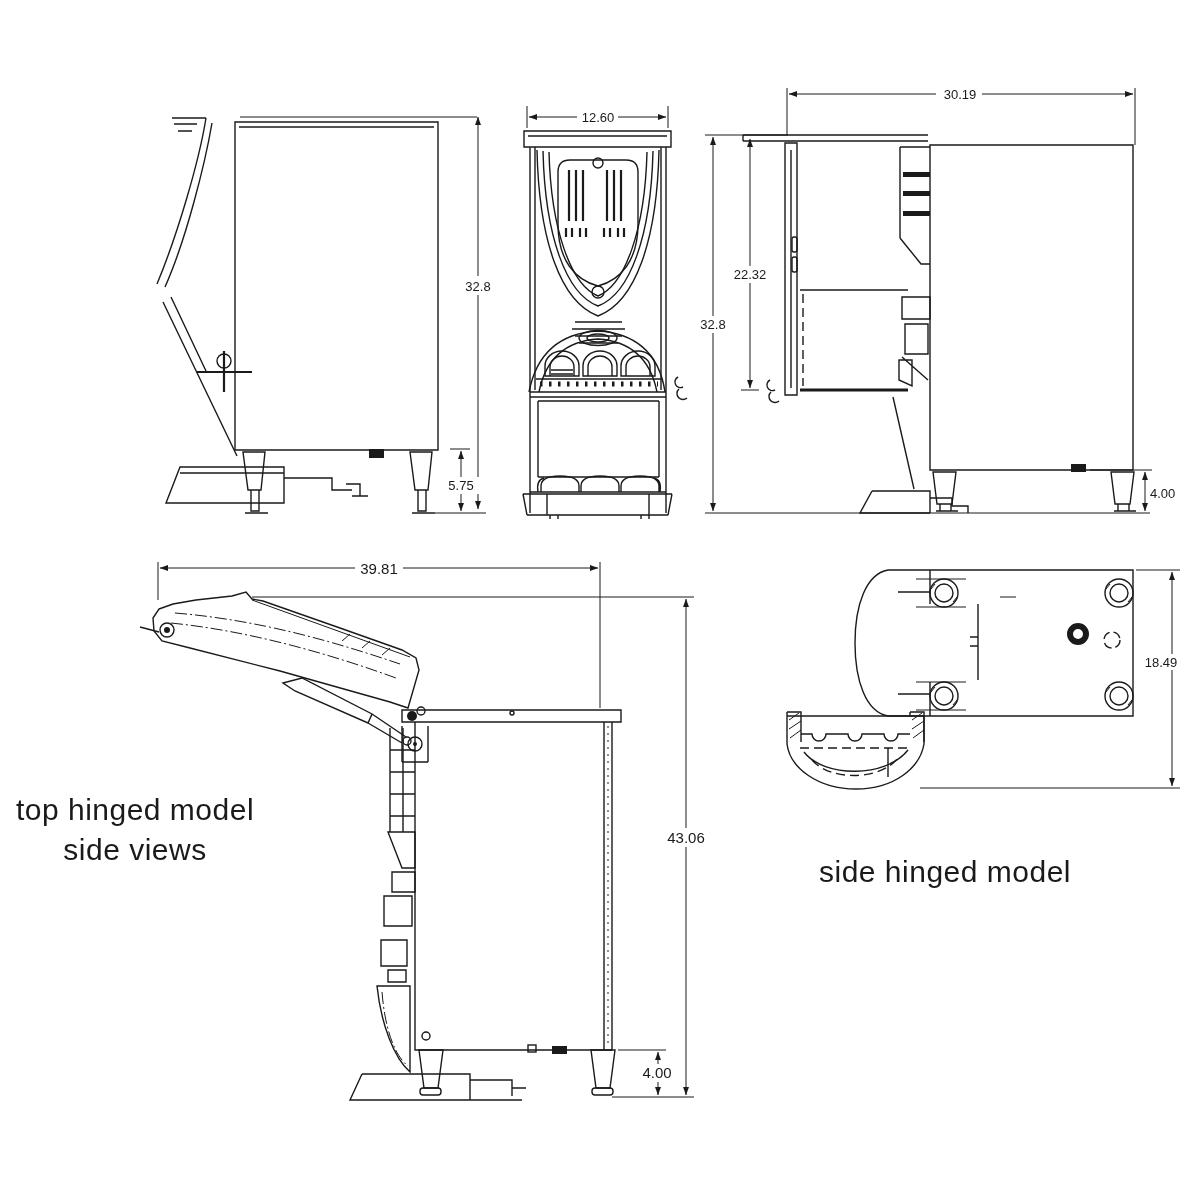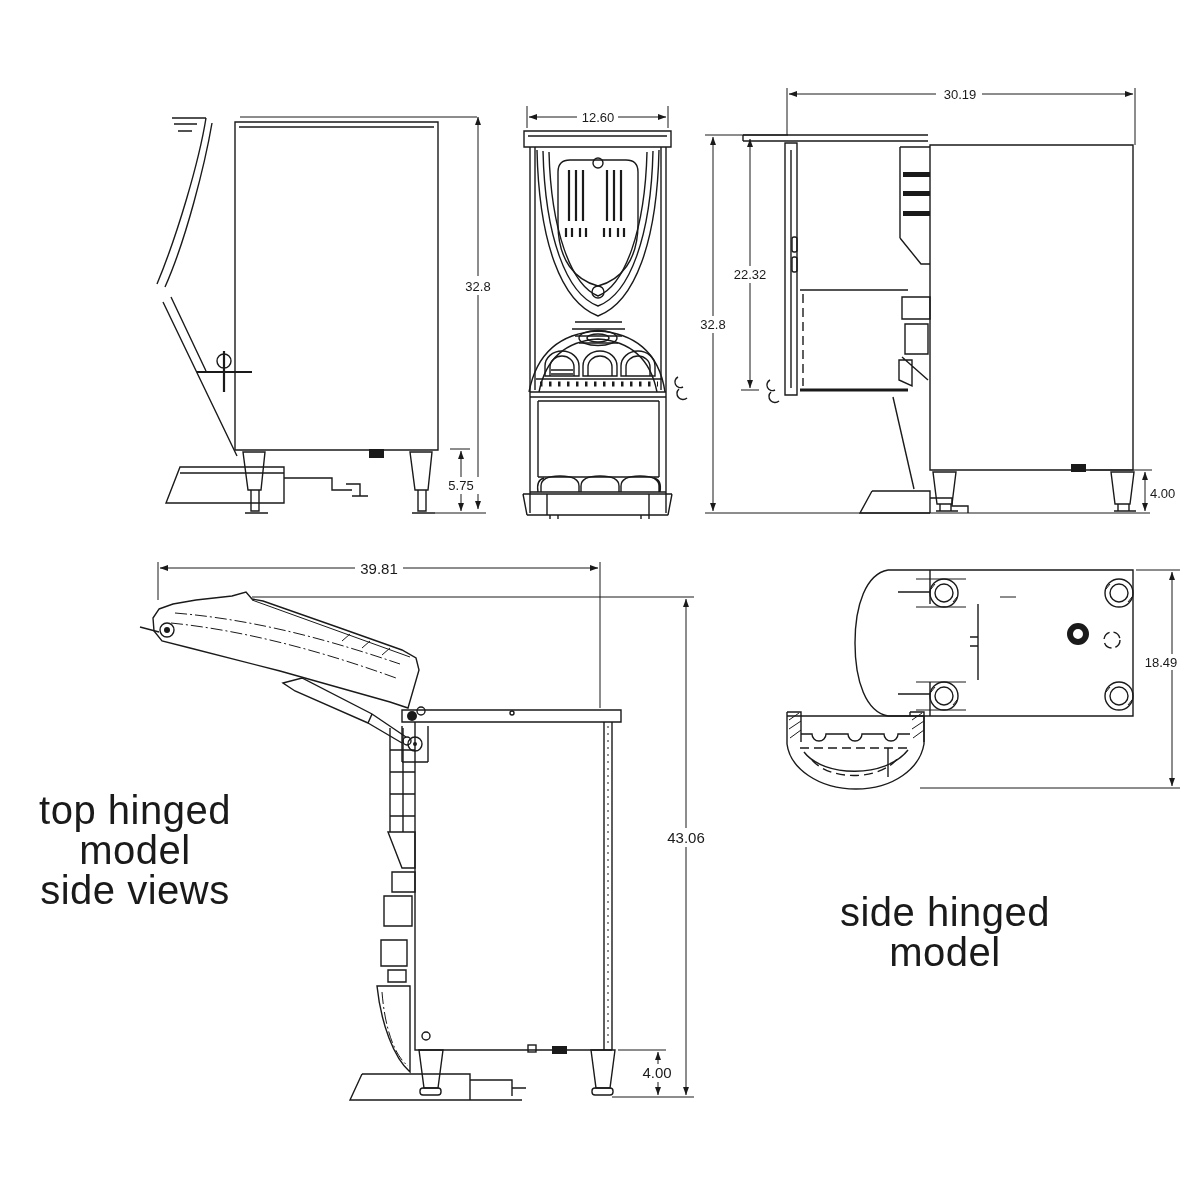--- a/index.html
+++ b/index.html
@@ -15,21 +15,21 @@
   .wbg  { fill:var(--bg); stroke:none; }
   .dash1   { stroke-dasharray:9,5; }
   .dot     { stroke-dasharray:2,5; stroke-width:1; }
   .dashdot { stroke-dasharray:12,3,2,3; }
   .dashc   { stroke-dasharray:9,4; }
   .dashrow { stroke:var(--ink); stroke-width:5; stroke-dasharray:2.5,6.5; fill:none; }
   .ring    { stroke:var(--ink); stroke-width:6; fill:none; }
   .dtxt   { fill:var(--ink); font-size:13px; text-anchor:middle; }
   .dtxt15 { fill:var(--ink); font-size:15px; text-anchor:middle; }
   .startA { text-anchor:start; }
-  .caption { position:absolute; color:var(--ink); font-size:40px; line-height:40px;
+  .caption { position:absolute; color:var(--ink); font-size:30px; line-height:40px;
              text-align:center; letter-spacing:0.5px; }
 </style>
 </head>
 <body>
 
 <div id="stage">
 
 <svg width="1200" height="1200" viewBox="0 0 1200 1200">
   <defs>
     <marker id="ah" viewBox="0 0 10 10" refX="9.2" refY="5" markerWidth="9" markerHeight="9" orient="auto-start-reverse">
@@ -251,17 +251,17 @@
       <text class="dtxt" x="1161" y="667">18.49</text>
     </g>
   </g>
 </svg>
 
 <div class="caption" style="left:8px; top:790px; width:254px;">
   <div>top hinged model</div>
   <div>side views</div>
 </div>
 
-<div class="caption" style="left:795px; top:892px; width:300px;">
+<div class="caption" style="left:795px; top:852px; width:300px;">
   <div>side hinged model</div>
 </div>
 
 </div>
 
 </body></html>

